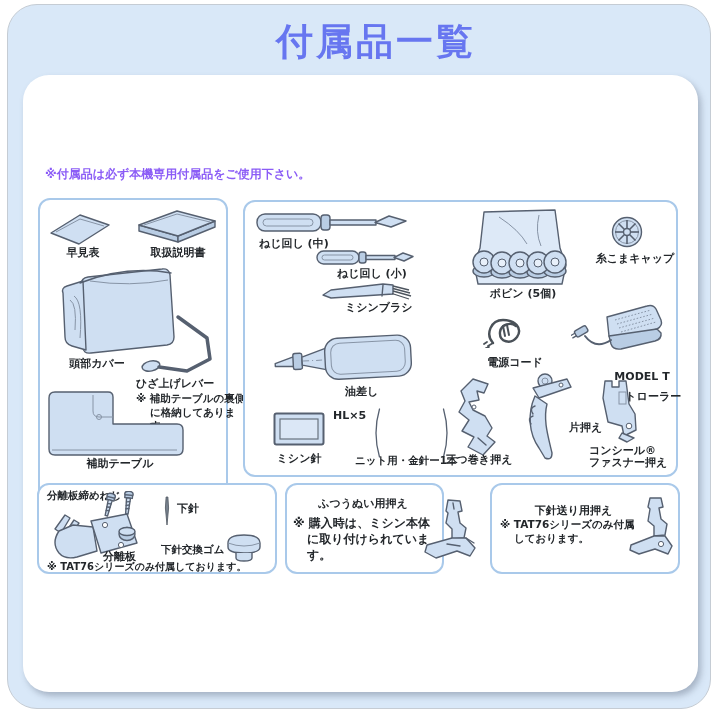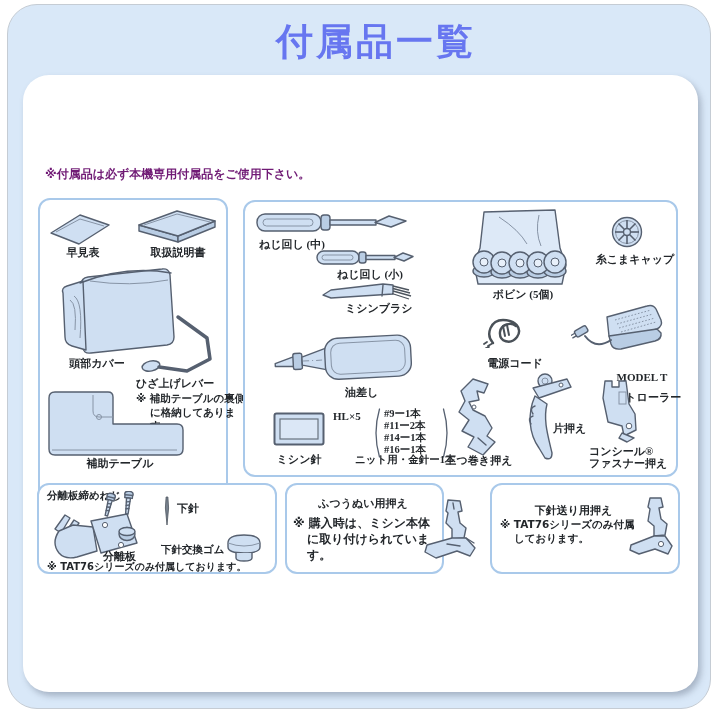--- a/index.html
+++ b/index.html
@@ -12,21 +12,21 @@
     background:#d9e8f8; border:1px solid #c5ccd4; border-radius:30px; box-sizing:border-box;
   }
   .page-title {
     position:absolute; left:0; top:17px; width:100%; text-align:center;
     font-size:37px; font-weight:bold; color:#6776f0; letter-spacing:3px;padding-left:16px;
   }
   .panel {
     position:absolute; left:23px; top:75px; width:675px; height:617px;
     background:#fff; border-radius:26px; box-shadow:3px 4px 6px rgba(105,115,135,.45);
   }
-  .main-note { position:absolute; left:45px; top:166px; font-size:12px; font-weight:bold; color:#701a75; }
+  .main-note { position:absolute; left:45px; top:166px; font-size:12px; font-weight:bold; color:#8b5cf6; }
   .abox { position:absolute; background:#fff; border:2px solid #a9c9ea; border-radius:12px; box-sizing:border-box; }
   .lbl { position:absolute; font-size:11px; font-weight:bold; color:#23272b; line-height:1.18; white-space:nowrap; }
   .ctr { text-align:center; }
   .wrap { white-space:normal; }
   .hang { padding-left:14px; text-indent:-14px; }
   .ic { position:absolute; }
   .il  { fill:#cfdff2; stroke:#566070; stroke-width:1.4; stroke-linejoin:round; }
   .il2 { fill:#b9cde4; stroke:#566070; stroke-width:1.4; stroke-linejoin:round; }
   .ln  { fill:none; stroke:#566070; stroke-width:1.4; stroke-linecap:round; stroke-linejoin:round; }
   .lnt { fill:none; stroke:#8794a6; stroke-width:1; }
@@ -74,21 +74,21 @@
 
   <svg class="ic" style="left:6px;top:188px" width="140" height="70">
     <path class="il" d="M9,4 L62,4 Q67,4 67,9 L67,36 L131,36 Q137,36 137,42 L137,61 Q137,67 131,67 L9,67 Q3,67 3,61 L3,10 Q3,4 9,4 Z"></path>
     <path class="lnt" d="M47,7 L47,23 Q47,29 53,29 L67,29"></path>
     <circle class="lnt" cx="53" cy="29" r="2.5"></circle>
     <path class="lnt" d="M6,62 L131,62"></path>
   </svg>
   <div class="lbl ctr" style="left:40px;top:258px;width:80px;">補助テーブル</div>
 </div>
 
-<div class="abox" style="left:243px;top:200px;width:435px;height:277px;font-family:Liberation Serif, serif;">
+<div class="abox" style="left:243px;top:200px;width:435px;height:277px;">
   <svg class="ic" style="left:10px;top:8px" width="154" height="26">
     <rect class="il" x="2" y="4" width="64" height="17" rx="8"></rect>
     <rect class="lnt" x="8" y="9" width="50" height="7" rx="3.5"></rect>
     <rect class="il2" x="66" y="5" width="9" height="15" rx="3"></rect>
     <rect class="il" x="75" y="10" width="46" height="5"></rect>
     <polygon class="il" points="120,12.5 134,6 151,11 136,17"></polygon>
   </svg>
   <div class="lbl" style="left:14px;top:36px;">ねじ回し (中)</div>
 
   <svg class="ic" style="left:70px;top:46px" width="100" height="20">
@@ -188,47 +188,41 @@
   <svg class="ic" style="left:28px;top:210px" width="52" height="34">
     <rect class="il" style="stroke-width:2px" x="1.5" y="1.5" width="49" height="31" rx="2"></rect>
     <rect x="7" y="7" width="38" height="20" fill="#dbe7f6" stroke="#68737f" stroke-width="1.2"></rect>
   </svg>
   <div class="lbl ctr" style="left:28px;top:251px;width:52px;">ミシン針</div>
 
   <div class="lbl" style="left:88px;top:208px;">HL×5</div>
   <svg class="ic" style="left:126px;top:206px" width="10" height="50">
     <path class="ln" style="stroke-width:1.3px" d="M8.5,1 Q1.5,25 8.5,49"></path>
   </svg>
-  <div class="nlist" style="position:absolute;left:139px;top:206px;width:58px;">
-    <div>#9ー1本</div>
-    <div>#11ー2本</div>
-    <div>#14ー1本</div>
-    <div>#16ー1本</div>
-  </div>
   <svg class="ic" style="left:197px;top:206px" width="10" height="50">
     <path class="ln" style="stroke-width:1.3px" d="M1.5,1 Q8.5,25 1.5,49"></path>
   </svg>
   <div class="lbl" style="left:110px;top:252px;font-size:10.5px;">ニット用・金針ー1本</div>
 
   <svg class="ic" style="left:202px;top:174px" width="54" height="84">
     <path class="il" d="M26,3 L41,8 L37,17 L30,15 L32,24 L22,26 L26,34 L38,40 L45,52 L40,60 L48,66 L36,79 L21,71 L27,61 L15,55 L22,44 L12,36 L18,25 L14,15 Z"></path>
     <circle cx="27" cy="31" r="2" fill="#fff" stroke="#566070"></circle>
     <path class="ln" d="M31,62 L39,69"></path>
   </svg>
   <div class="lbl ctr" style="left:196px;top:252px;width:76px;">三つ巻き押え</div>
 
   <svg class="ic" style="left:276px;top:170px" width="52" height="90">
     <circle class="il" cx="24" cy="9" r="7"></circle>
     <circle class="lnt" cx="24" cy="9" r="3"></circle>
     <polygon class="il" points="12,16 46,7 50,15 18,26"></polygon>
     <circle cx="40" cy="13" r="2" fill="#fff" stroke="#566070"></circle>
     <path class="il" d="M14,24 C6,42 8,62 18,76 L24,86 Q31,89 31,81 C27,64 22,48 26,32 Z"></path>
     <path class="ln" d="M14,34 q-6,2 -2,8 M12,44 q-6,2 -2,8"></path>
   </svg>
-  <div class="lbl" style="left:308px;top:220px;">片押え</div>
+  <div class="lbl" style="left:324px;top:220px;">片押え</div>
 
   <svg class="ic" style="left:348px;top:176px" width="48" height="66">
     <path class="il" d="M12,3 L19,3 L19,9 L26,9 L26,3 L33,3 L36,26 L42,36 L43,52 L31,58 L29,48 L15,44 L10,20 Z"></path>
     <rect class="lnt" x="26" y="14" width="7" height="12"></rect>
     <circle cx="36" cy="48" r="2.8" fill="#fff" stroke="#566070"></circle>
     <path class="il" d="M29,55 L41,60 L34,64 L26,60 Z"></path>
   </svg>
   <div class="lbl" style="left:344px;top:243px;">コンシール®</div>
   <div class="lbl" style="left:344px;top:255px;">ファスナー押え</div>
 </div>

